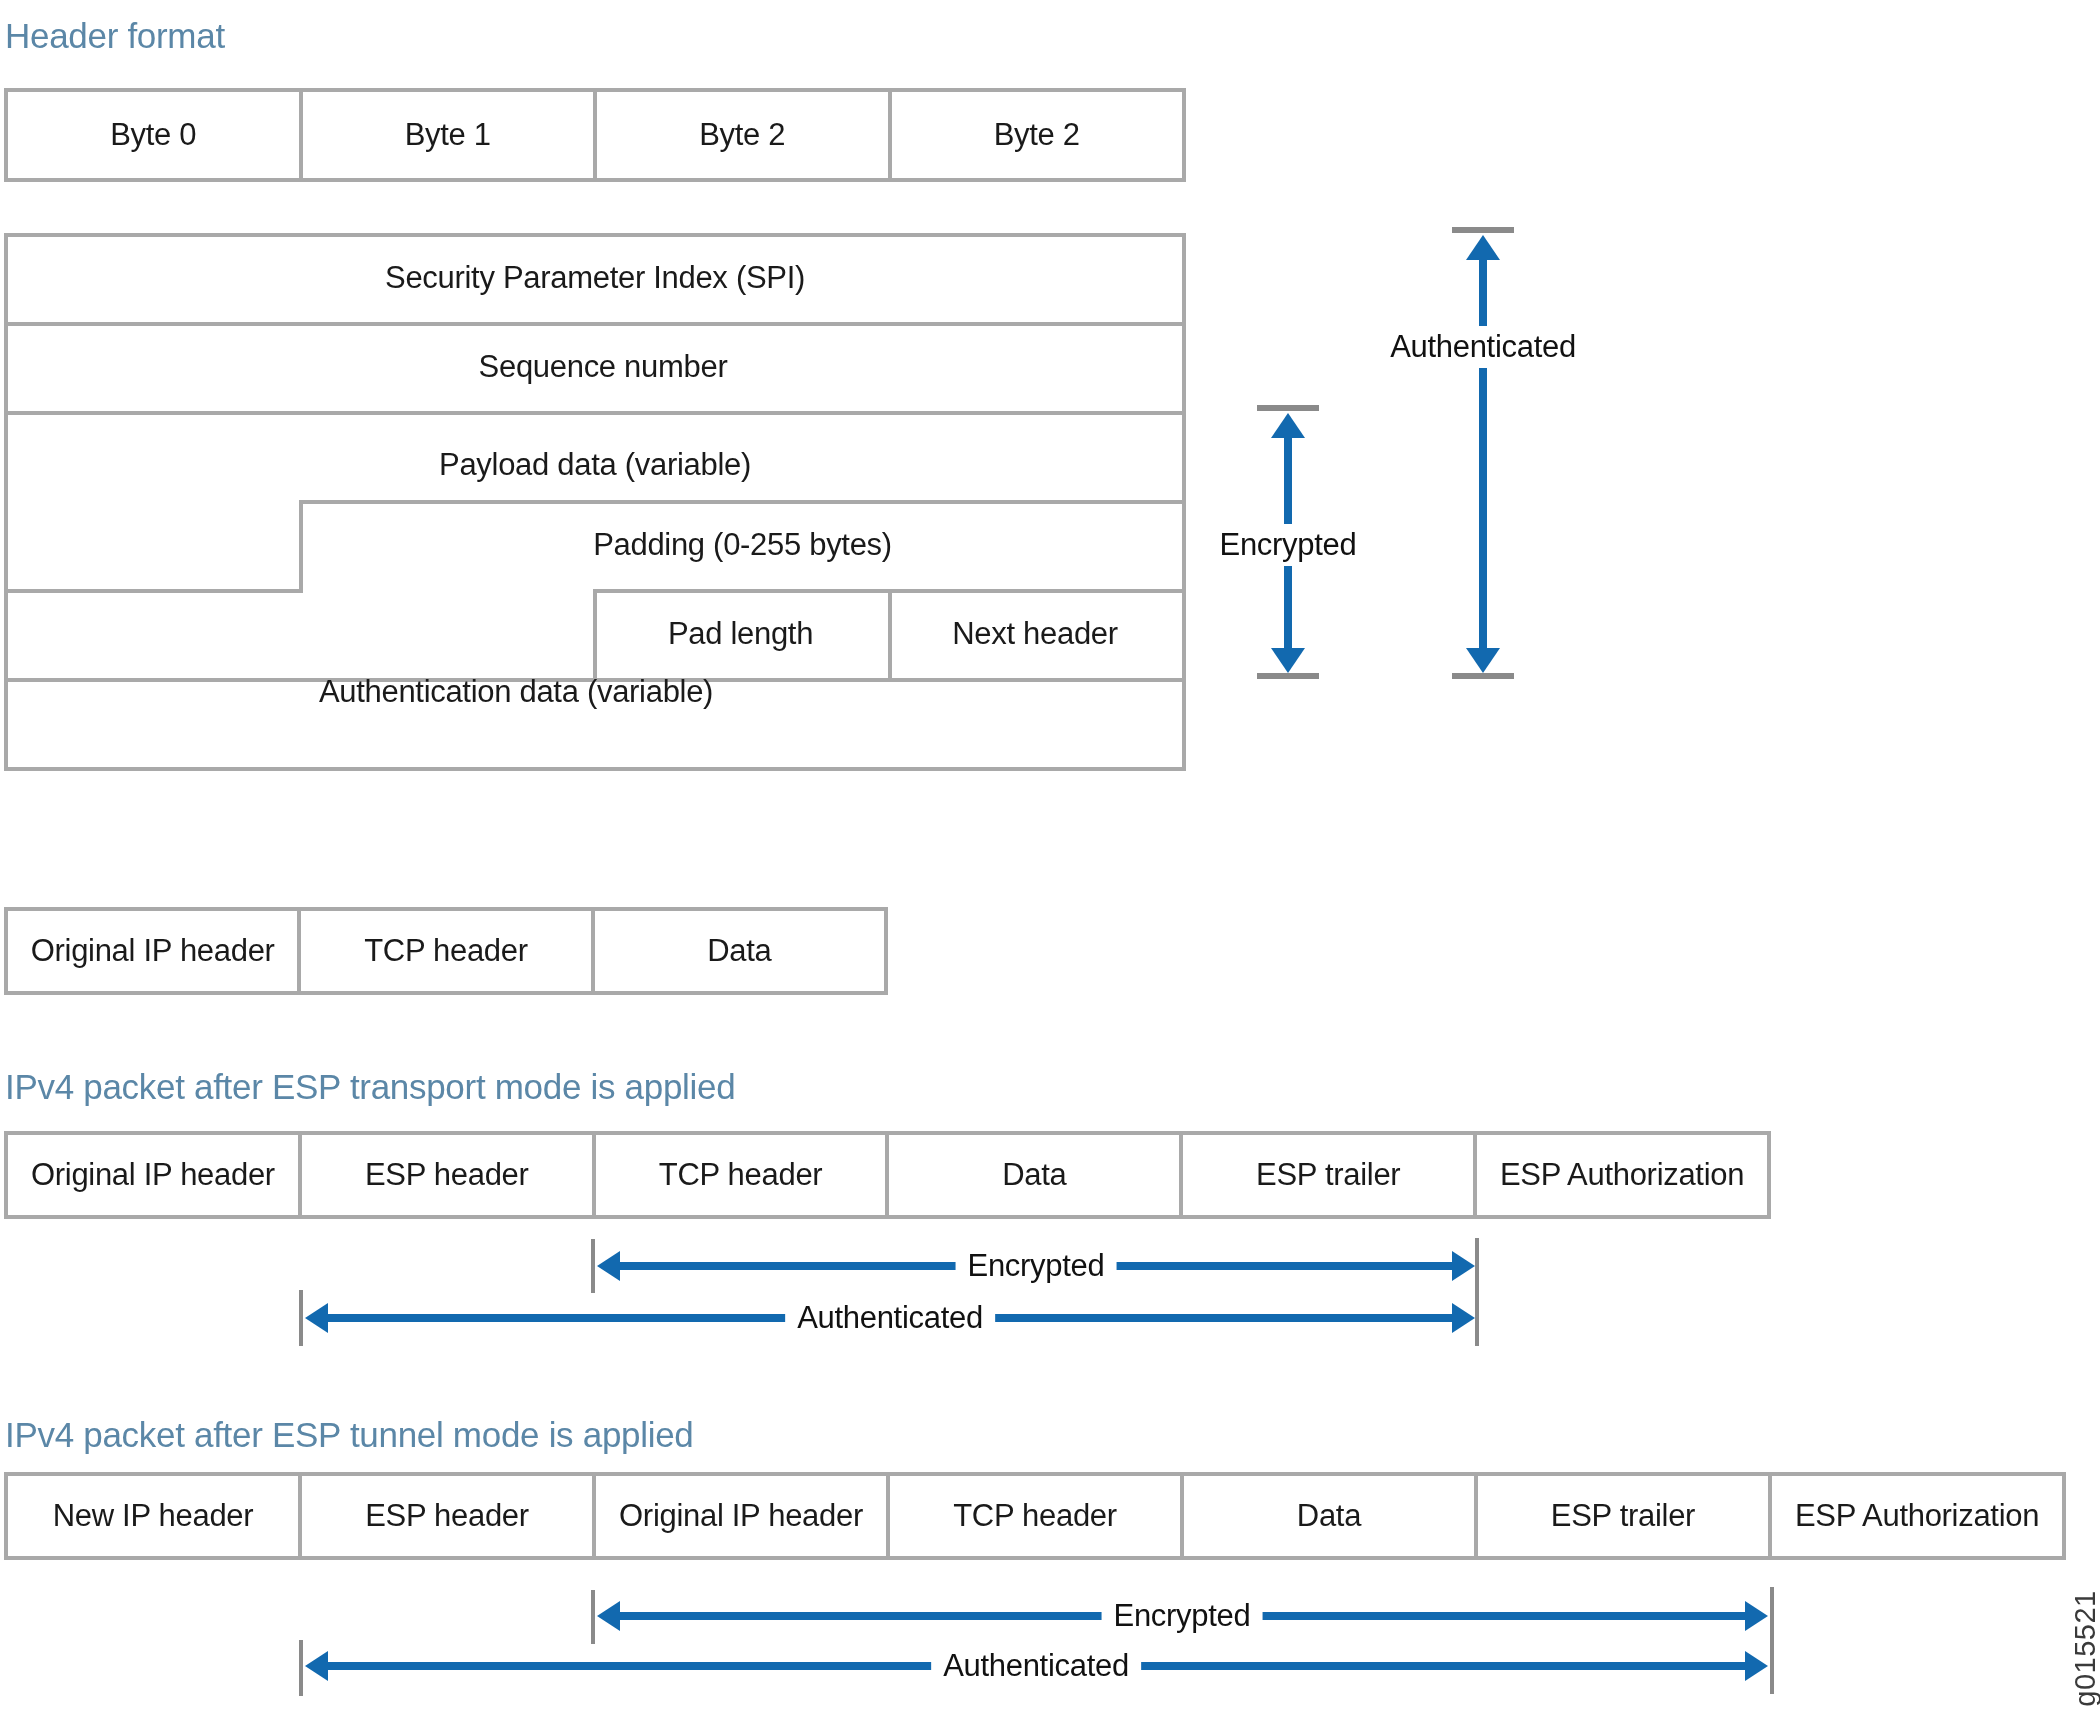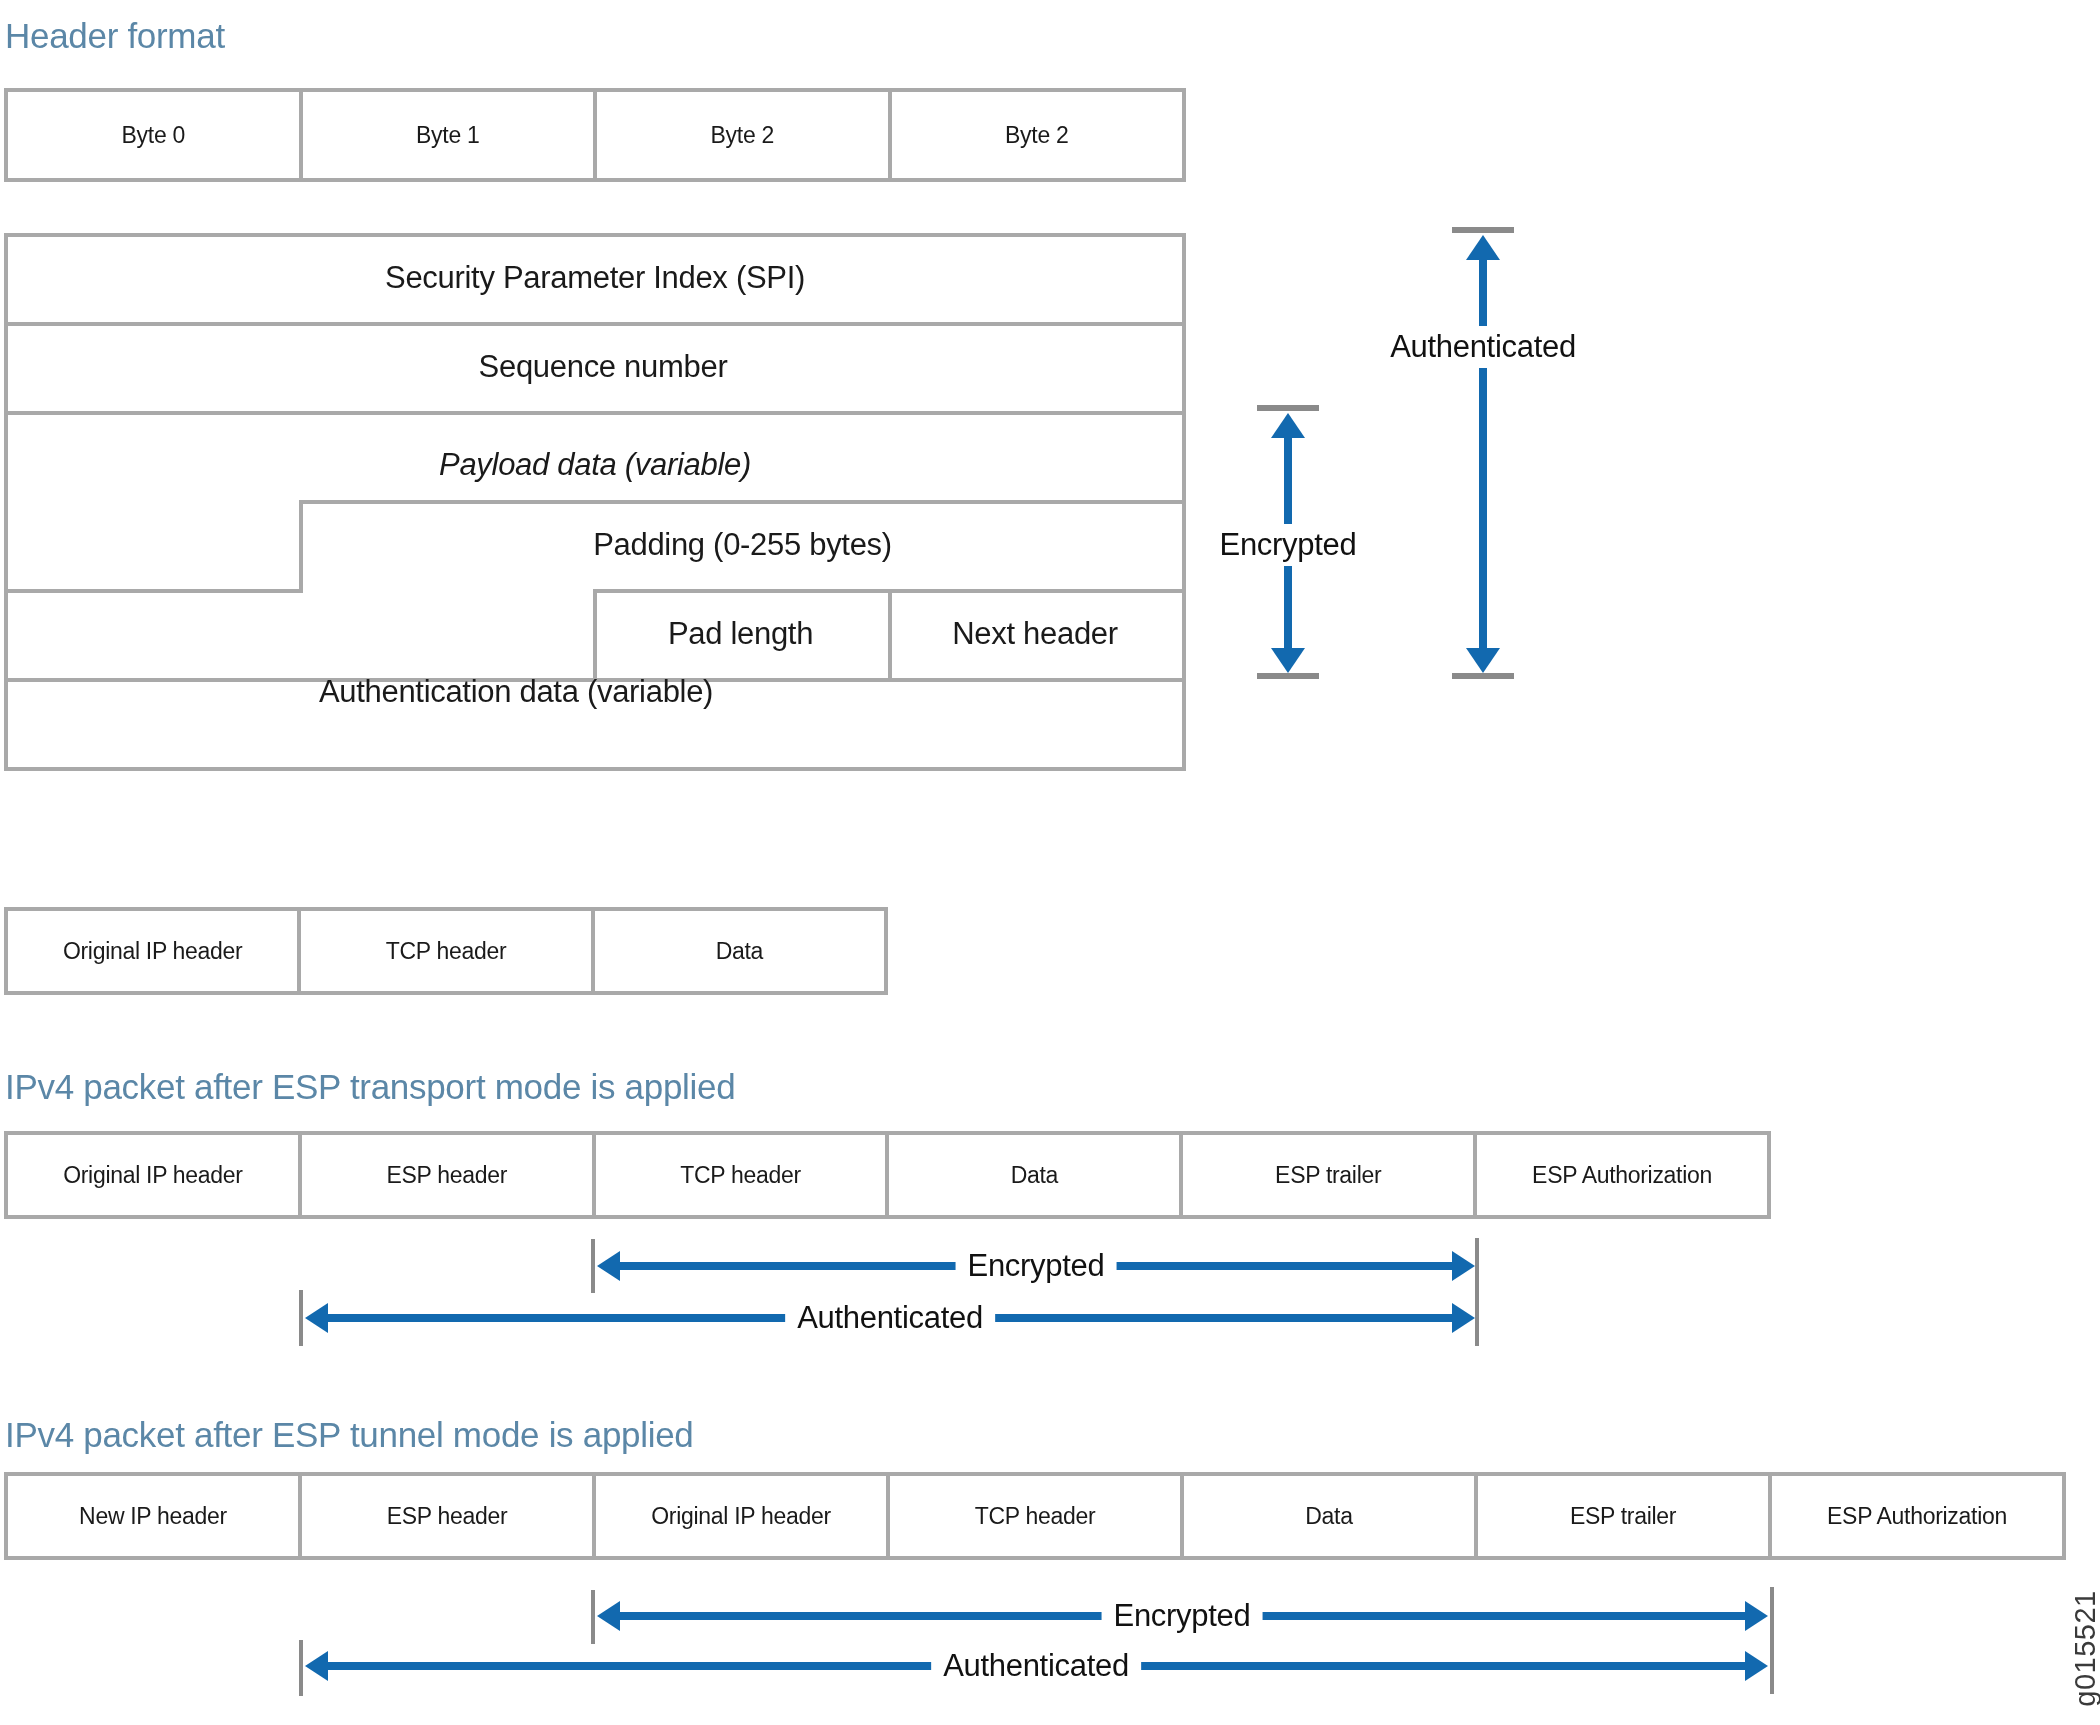--- a/index.html
+++ b/index.html
@@ -6,21 +6,21 @@
   #page{position:relative;width:2100px;height:1725px;background:#ffffff;overflow:hidden;
         font-family:"Liberation Sans",sans-serif;color:#1a1a1a;}
   .sec-title{position:absolute;font-size:35px;letter-spacing:-0.3px;color:#5b87a7;white-space:nowrap;}
   
   .hline,.vline{position:absolute;background:#a9a9a9;}
   .hline{height:4px;}
   .vline{width:4px;}
   
   .prow{position:absolute;display:flex;box-sizing:border-box;border:4px solid #a9a9a9;background:#fff;}
   .pcell{flex:1;display:flex;align-items:center;justify-content:center;
-         font-size:23px;letter-spacing:-0.3px;white-space:nowrap;border-left:4px solid #a9a9a9;}
+         font-size:31px;letter-spacing:-0.3px;white-space:nowrap;border-left:4px solid #a9a9a9;}
   .pcell:first-child{border-left:none;}
   
   .flabel{position:absolute;display:flex;align-items:center;justify-content:center;
           font-size:31px;letter-spacing:-0.3px;white-space:nowrap;border-radius:25px;}
   
   .aline-h{position:absolute;height:8px;background:#1269af;}
   .aline-v{position:absolute;width:8px;background:#1269af;}
   .tri{position:absolute;width:0;height:0;}
   .tri.t-left {border-top:15px solid transparent;border-bottom:15px solid transparent;border-right:23px solid #1269af;}
   .tri.t-right{border-top:15px solid transparent;border-bottom:15px solid transparent;border-left:23px solid #1269af;}
@@ -60,21 +60,21 @@
     <div class="hline" style="left:4px;top:767px;width:1182px;"></div>
 
     <div class="vline" style="left:4px;top:233px;height:538px;"></div>
     <div class="vline" style="left:1182px;top:233px;height:538px;"></div>
     <div class="vline" style="left:299px;top:500px;height:93px;"></div>
     <div class="vline" style="left:593px;top:589px;height:93px;"></div>
     <div class="vline" style="left:888px;top:589px;height:93px;"></div>
 
     <div class="flabel" style="left:4px;top:233px;width:1182px;height:89px;">Security Parameter Index (SPI)</div>
     <div class="flabel" style="left:4px;top:322px;width:1182px;height:89px;padding-left:8px;">Sequence number</div>
-    <div class="flabel" style="left:4px;top:411px;width:1182px;height:107px;font-style:italic;">Payload data (variable)</div>
+    <div class="flabel" style="left:4px;top:411px;width:1182px;height:107px;">Payload data (variable)</div>
     <div class="flabel" style="left:299px;top:500px;width:887px;height:89px;">Padding (0-255 bytes)</div>
     <div class="flabel" style="left:593px;top:589px;width:295px;height:89px;text-align:right;">Pad length</div>
     <div class="flabel" style="left:888px;top:589px;width:294px;height:89px;text-align:right;">Next header</div>
     <div class="flabel" style="left:4px;top:647px;width:1024px;height:89px;">Authentication data (variable)</div>
   </div>
 
   <div>
     <div class="cap" style="left:1257px;top:405px;"></div>
     <div class="cap" style="left:1257px;top:673px;"></div>
     <div class="aline-v" style="left:1284px;top:424px;height:238px;"></div>

